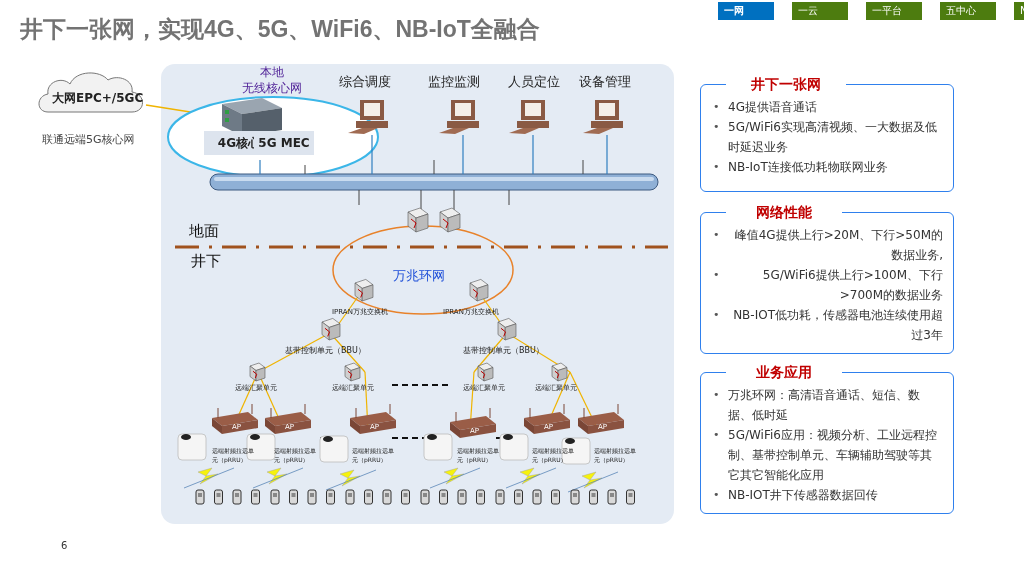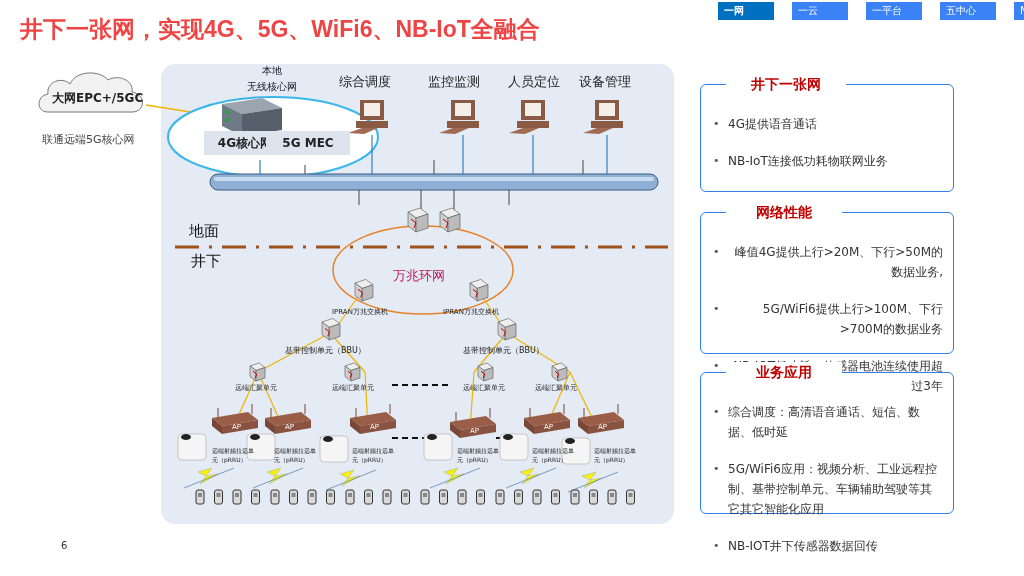--- a/index.html
+++ b/index.html
@@ -1,41 +1,41 @@
 <!DOCTYPE html>
 <html><head>
 <meta charset="utf-8">
 <style>
   html, body { margin:0; padding:0; }
   body { width:1024px; height:576px; position:relative; background:#fff; overflow:hidden;
          font-family:"DejaVu Sans", sans-serif; }
-  .title { position:absolute; left:20px; top:14px; font-size:23px; font-weight:bold; color:#ef4444;
+  .title { position:absolute; left:20px; top:14px; font-size:23px; font-weight:bold; color:#737373;
            font-family:"Liberation Sans","DejaVu Sans",sans-serif; letter-spacing:0px; }
   .navtabs { position:absolute; left:718px; top:2px; display:flex; gap:18px; }
-  .navtab { width:56px; height:18px; background:#3b82f6; color:#fff; font-size:10px; line-height:18px;
+  .navtab { width:56px; height:18px; background:#4d7c0f; color:#fff; font-size:10px; line-height:18px;
             padding-left:6px; box-sizing:border-box; cursor:pointer; }
   .navtab.active { background:#0070c0; font-weight:bold; }
   .diagram-bg { position:absolute; left:161px; top:64px; width:513px; height:460px; background:#e4ebf4;
                 border-radius:14px; }
   svg#diagram { position:absolute; left:0; top:0; }
   .cloud-label { position:absolute; left:52px; top:90px; font-size:12px; font-weight:bold; color:#222; }
   .remote-label { position:absolute; left:42px; top:132px; font-size:11px; color:#444; }
-  .core-label { position:absolute; left:232px; top:64px; font-size:10px; color:#0f172a; text-align:center;
-                width:80px; line-height:16px; font-family:Liberation Mono, monospace; }
+  .core-label { position:absolute; left:232px; top:64px; font-size:12px; color:#4c1d95; text-align:center;
+                width:80px; line-height:16px; font-family:Liberation Sans, sans-serif; }
   .core-box { position:absolute; background:#dde4ee; font-size:12px; font-weight:bold; color:#222;
               text-align:center; line-height:24px; }
   .app-label { position:absolute; top:73px; font-size:13px; color:#222; font-family:"DejaVu Serif",serif; }
   .zone-label { position:absolute; font-size:15px; color:#111; font-family:"DejaVu Serif",serif; }
-  .ring-label { position:absolute; left:393px; top:267px; font-size:13px; color:#be185d; font-family:"DejaVu Serif",serif; }
+  .ring-label { position:absolute; left:393px; top:267px; font-size:13px; color:#1d4ed8; font-family:"DejaVu Serif",serif; }
   .tiny-label { position:absolute; font-size:7px; color:#222; white-space:nowrap; }
   .panel { position:absolute; left:700px; width:254px; border:1.5px solid #2f80ed; border-radius:6px; box-sizing:border-box; }
   .panel-title { position:absolute; top:-11px; left:25px; background:#fff; padding:0 25px; color:#c00000;
                  font-weight:bold; font-size:14px; line-height:20px; }
   .panel ul { margin:0; padding:12px 10px 6px 12px; list-style:none; }
-  .panel li { position:relative; padding-left:15px; font-size:12px; color:#333; line-height:20px;margin-top:17px; }
+  .panel li { position:relative; padding-left:15px; font-size:12px; color:#333; line-height:20px; }
   .panel li::before { content:"•"; position:absolute; left:0; top:0; color:#555; font-size:11px; }
   .page-num { position:absolute; left:61px; top:540px; font-size:10px; color:#333; }
 </style>
 </head>
 <body>
 
 <div class="title">井下一张网，实现4G、5G、WiFi6、NB-IoT全融合</div>
 
 <div class="navtabs">
   <div class="navtab active">一网</div>
@@ -379,21 +379,21 @@
     </g>
   </svg>
 
 <div class="cloud-label">大网EPC+/5GC</div>
 <div class="remote-label">联通远端5G核心网</div>
 <div class="core-label">
   <div>本地</div>
   <div>无线核心网</div>
 </div>
 <div class="core-box" style="left:204px;top:131px;width:68px;text-align:right;">4G核心网</div>
-<div class="core-box" style="left:266px;top:131px;width:84px;">5G MEC</div>
+<div class="core-box" style="left:254px;top:131px;width:60px;">5G MEC</div>
 
 <div class="app-label" style="left:339px;">综合调度</div>
 <div class="app-label" style="left:428px;">监控监测</div>
 <div class="app-label" style="left:508px;">人员定位</div>
 <div class="app-label" style="left:579px;">设备管理</div>
 
 <div id="computers"></div>
 
 <div class="zone-label" style="left:189px;top:222px;">地面</div>
 <div class="zone-label" style="left:191px;top:252px;">井下</div>
@@ -415,35 +415,36 @@
     <div class="tiny-label" style="left: 352px; top: 446px; width: 44px; white-space: normal; font-size: 6px; line-height: 9px;">远端射频拉远单元（pRRU）</div>
     <div class="tiny-label" style="left: 457px; top: 446px; width: 44px; white-space: normal; font-size: 6px; line-height: 9px;">远端射频拉远单元（pRRU）</div>
     <div class="tiny-label" style="left: 532px; top: 446px; width: 44px; white-space: normal; font-size: 6px; line-height: 9px;">远端射频拉远单元（pRRU）</div>
     <div class="tiny-label" style="left: 594px; top: 446px; width: 44px; white-space: normal; font-size: 6px; line-height: 9px;">远端射频拉远单元（pRRU）</div>
   </div>
 
 <div class="panel" style="top:84px;height:108px;">
   <div class="panel-title">井下一张网</div>
   <ul>
     <li>4G提供语音通话</li>
+    <li>5G/WiFi6实现高清视频、一大数据及低时延迟业务</li>
     <li>NB-IoT连接低功耗物联网业务</li>
   </ul>
 </div>
 
 <div class="panel" style="top:212px;height:142px;text-align:right;">
   <div class="panel-title" style="padding:0 30px;">网络性能</div>
   <ul>
     <li>峰值4G提供上行&gt;20M、下行&gt;50M的数据业务,</li>
     <li>5G/WiFi6提供上行&gt;100M、下行&gt;700M的数据业务</li>
     <li>NB-IOT低功耗，传感器电池连续使用超过3年</li>
   </ul>
 </div>
 
 <div class="panel" style="top:372px;height:142px;">
   <div class="panel-title" style="padding:0 30px;">业务应用</div>
   <ul>
-    <li>综合调度：高清语音通话、短信、数据、低时延</li>
+    <li>万兆环网：高清语音通话、短信、数据、低时延</li>
     <li>5G/WiFi6应用：视频分析、工业远程控制、基带控制单元、车辆辅助驾驶等其它其它智能化应用</li>
     <li>NB-IOT井下传感器数据回传</li>
   </ul>
 </div>
 
 <div class="page-num">6</div>
 
 </body></html>

